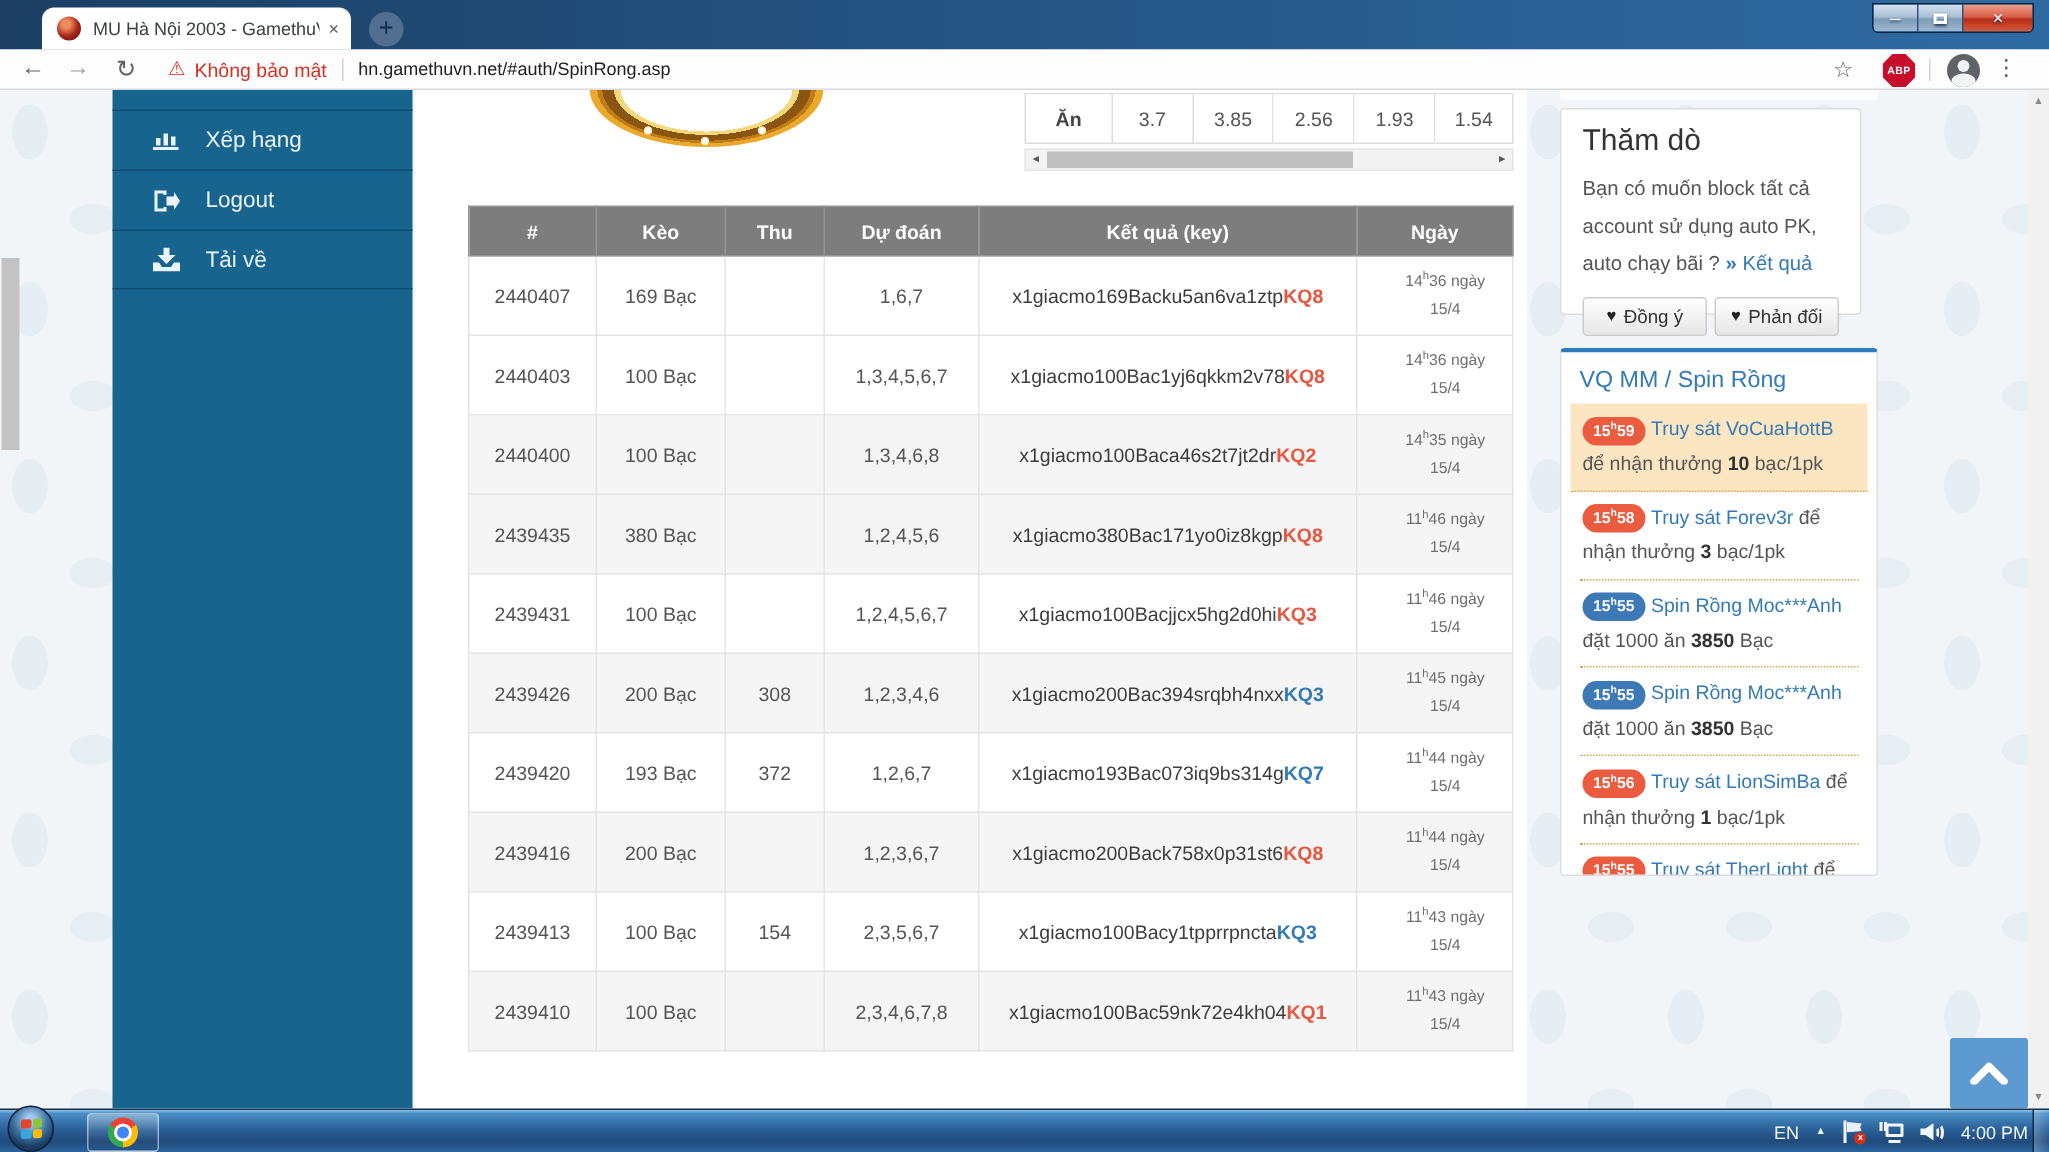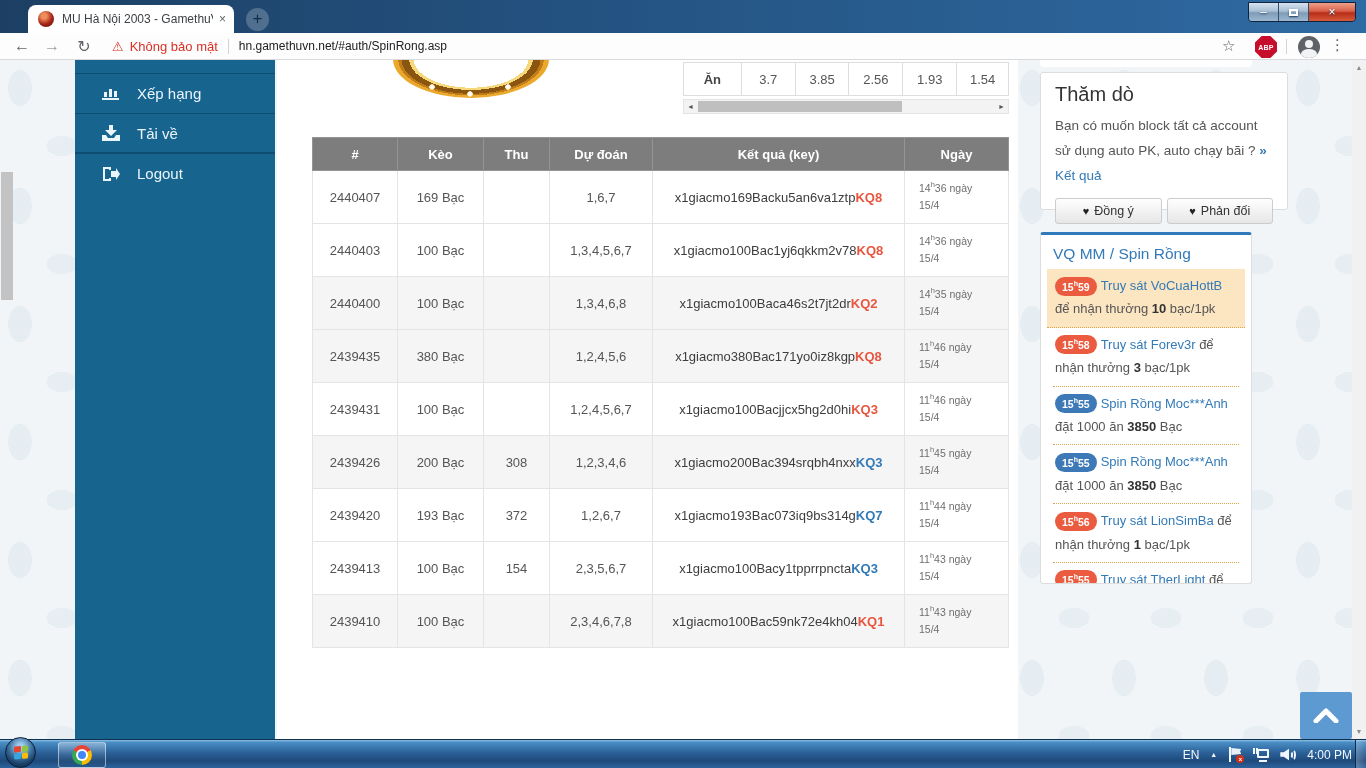--- a/index.html
+++ b/index.html
@@ -83,26 +83,26 @@
   .hthumb { position:absolute; left:14px; top:1px; width:204px; height:11px; background:#bfbfbf; }
   
   .btable { position:absolute; left:35px; top:77px; width:696px; border-collapse:collapse; table-layout:fixed; }
   .btable th { background:#7d7d7d; color:#fff; font-size:13px; font-weight:bold; height:33px; border:1px solid #949494; }
   .btable td { border:1px solid #e4e4e4; height:53px; font-size:13px; color:#555; text-align:center; background:#fff; vertical-align:middle; }
   .btable tr.shade td { background:#f5f5f5; }
   .btable td.key { color:#3d3d3d; }
   .kq { font-weight:bold; }
   .kq.lose { color:#e8563f; }
   .kq.win { color:#337ab7; }
-  td.dt { text-align:left; padding-left:14px; font-size:10.5px !important; color:#6e6e6e !important; line-height:1.7; }
+  td.dt { text-align:center; padding-left:14px; font-size:10.5px !important; color:#6e6e6e !important; line-height:1.7; }
   sup.h { font-size:7.5px; vertical-align:super; }
   
   .cutcard { position:absolute; left:1040px; top:0; width:212px; height:7px; background:#fff; border-radius:0 0 4px 4px; }
   .card { position:absolute; background:#fff; border:1px solid #ddd; border-radius:3px; }
-  .poll { left:1040px; top:12px; width:248px; height:138px; padding:10px 14px; }
+  .poll { left:1040px; top:12px; width:201px; height:138px; padding:10px 14px; }
   .poll-title { font-size:20px; color:#333; font-weight:400; margin-bottom:8px; }
   .poll-q { font-size:13.5px; color:#555; line-height:1.85; }
   .blue-arrows { color:#337ab7; font-weight:bold; }
   a.bluelink { color:#337ab7; text-decoration:none; }
   .poll-btns { display:flex; gap:5px; margin-top:9px; }
   .pbtn { flex:1; height:26px; border:1px solid #ccc; border-radius:3px; background:linear-gradient(#fff,#e6e6e6);
     font-size:12.5px; color:#333; display:flex; align-items:center; justify-content:center; gap:5px;
     font-family:"Liberation Sans",sans-serif; }
   .pbtn .ht { font-size:11px; color:#222; }
   .vq { left:1040px; top:172px; width:212px; height:352px; border-top:3px solid #3079bb; padding:8px 12px; overflow:hidden; }
@@ -203,37 +203,37 @@
         <span class="side-ico">
           <svg width="18" height="15" viewBox="0 0 18 15">
               <rect x="0" y="12" width="17" height="2" fill="#eaf4fb"></rect>
               <rect x="2" y="6" width="3" height="5" fill="#eaf4fb"></rect>
               <rect x="7" y="3" width="3" height="8" fill="#eaf4fb"></rect>
               <rect x="12" y="5" width="3" height="6" fill="#eaf4fb"></rect>
             </svg>
         </span>
         <span class="side-label">Xếp hạng</span>
       </div>
+      <div class="side-item">
+        <span class="side-ico">
+          <svg width="18" height="16" viewBox="0 0 18 16">
+              <path d="M1 1 h8 v3 h-2 v-1 h-4 v10 h4 v-1 h2 v3 h-8 z" fill="#eaf4fb"></path>
+              <path d="M9 5 l5 0 0 -3 4 6 -4 6 0 -3 -5 0 z" fill="#eaf4fb"></path>
+            </svg>
+        </span>
+        <span class="side-label">Logout</span>
+      </div>
       <div class="side-item last">
         <span class="side-ico">
           <svg width="18" height="16" viewBox="0 0 18 16">
               <path d="M7 0 h4 v5 h4 l-6 6 -6 -6 h4 z" fill="#eaf4fb"></path>
               <path d="M0 10 h4 l2 3 h6 l2 -3 h4 v6 h-18 z" fill="#eaf4fb"></path>
             </svg>
         </span>
         <span class="side-label">Tải về</span>
-      </div>
-      <div class="side-item">
-        <span class="side-ico">
-          <svg width="18" height="16" viewBox="0 0 18 16">
-              <path d="M1 1 h8 v3 h-2 v-1 h-4 v10 h4 v-1 h2 v3 h-8 z" fill="#eaf4fb"></path>
-              <path d="M9 5 l5 0 0 -3 4 6 -4 6 0 -3 -5 0 z" fill="#eaf4fb"></path>
-            </svg>
-        </span>
-        <span class="side-label">Logout</span>
       </div>
     </div>
 
     <div class="main">
       <div class="arc-clip">
         <div class="arc"></div>
         <span class="bulb" style="left:36px;top:24px;"></span>
         <span class="bulb" style="left:74px;top:31px;"></span>
         <span class="bulb" style="left:112px;top:24px;"></span>
       </div>
@@ -322,20 +322,28 @@
               <td class="dt">11<sup class="h">h</sup>45 ngày<br>15/4</td>
             </tr>
             <tr>
               <td>2439420</td>
               <td>193 Bạc</td>
               <td>372</td>
               <td>1,2,6,7</td>
               <td class="key"><span>x1giacmo193Bac073iq9bs314g</span><span class="kq win">KQ7</span></td>
               <td class="dt">11<sup class="h">h</sup>44 ngày<br>15/4</td>
             </tr>
+            <tr class="shade">
+              <td>2439416</td>
+              <td>200 Bạc</td>
+              <td></td>
+              <td>1,2,3,6,7</td>
+              <td class="key"><span>x1giacmo200Back758x0p31st6</span><span class="kq lose">KQ8</span></td>
+              <td class="dt">11<sup class="h">h</sup>44 ngày<br>15/4</td>
+            </tr>
             <tr>
               <td>2439413</td>
               <td>100 Bạc</td>
               <td>154</td>
               <td>2,3,5,6,7</td>
               <td class="key"><span>x1giacmo100Bacy1tpprrpncta</span><span class="kq win">KQ3</span></td>
               <td class="dt">11<sup class="h">h</sup>43 ngày<br>15/4</td>
             </tr>
             <tr class="shade">
               <td>2439410</td>

